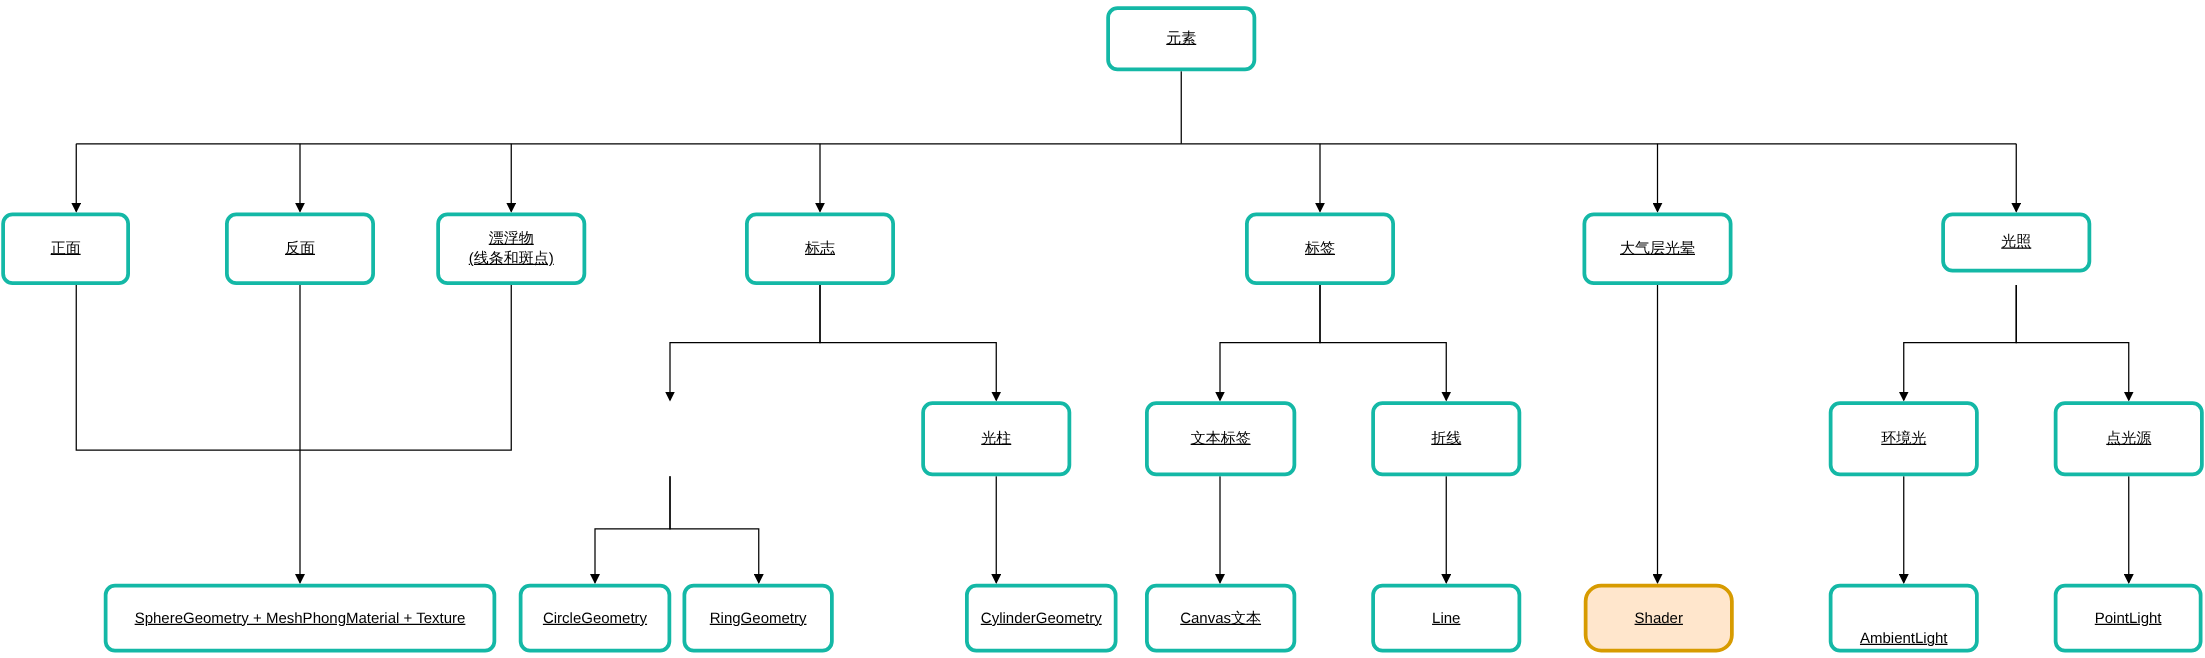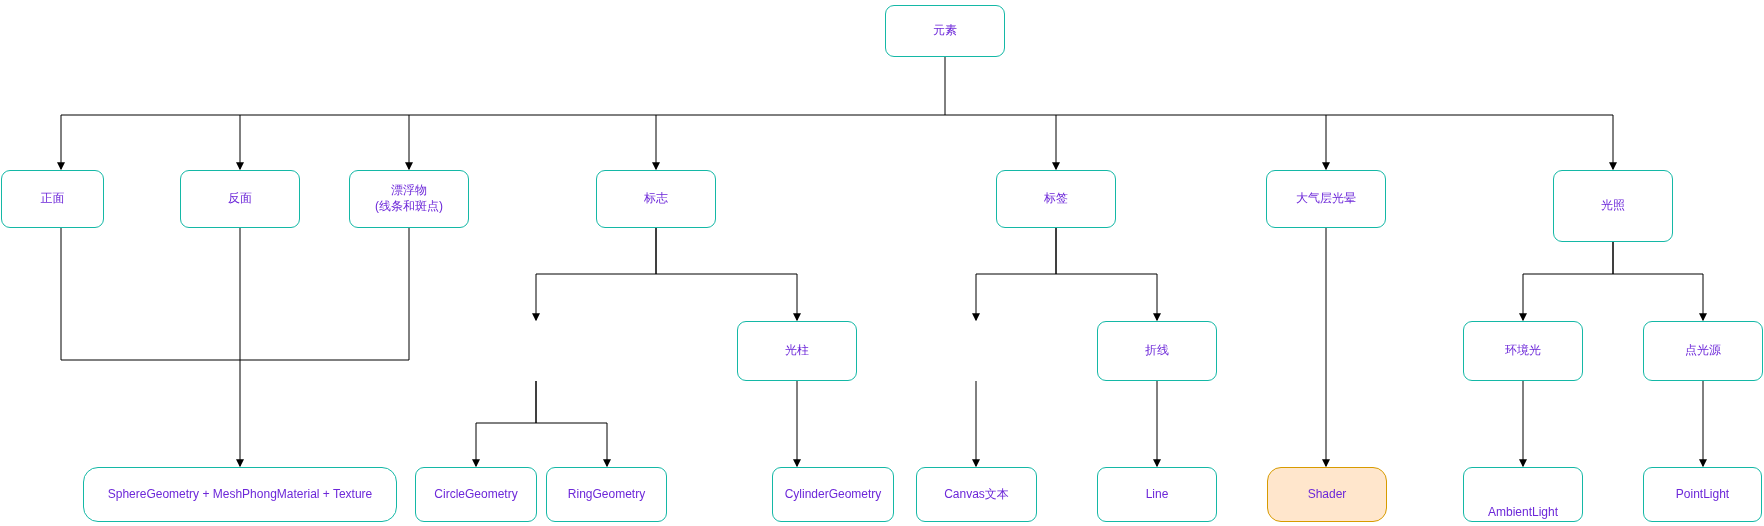--- a/index.html
+++ b/index.html
@@ -1,41 +1,41 @@
 <!DOCTYPE html>
 <html><head>
 <meta charset="utf-8">
 <style>
   html,body{margin:0;padding:0;background:#ffffff;}
   .canvas{position:relative;width:1764px;height:526px;background:#ffffff;overflow:hidden;}
   .edges{position:absolute;left:0;top:0;width:1764px;height:526px;}
   .node{
     position:absolute;box-sizing:border-box;background:#ffffff;
-    border:1px solid #14b8a6;border-radius:9px;
+    border:3px solid #14b8a6;border-radius:9px;
     display:flex;flex-direction:column;align-items:center;justify-content:center;
-    font-family:"Liberation Sans",sans-serif;font-size:12px;color:#6d28d9;
-    text-align:center;line-height:1.3;cursor:default;
+    font-family:"Liberation Sans",sans-serif;font-size:12px;color:#000000;
+    text-align:center;line-height:1.3;cursor:default;text-decoration:underline;
   }
   .node.highlight{background:#ffe6cc;border-color:#d79b00;}
 
   #n-root        {left:885px; top:5px;   width:120px;height:52px;}
   #n-front       {left:1px;   top:170px; width:103px;height:58px;}
   #n-back        {left:180px; top:170px; width:120px;height:58px;}
   #n-floaters    {left:349px; top:170px; width:120px;height:58px;}
   #n-logo        {left:596px; top:170px; width:120px;height:58px;}
   #n-tag         {left:996px; top:170px; width:120px;height:58px;}
   #n-atmosphere  {left:1266px;top:170px; width:120px;height:58px;}
-  #n-lighting    {left:1553px;top:170px; width:120px;height:72px;}
+  #n-lighting    {left:1553px;top:170px; width:120px;height:48px;}
   #n-hexbase     {left:476px; top:321px; width:121px;height:60px;}
   #n-lightpillar {left:737px; top:321px; width:120px;height:60px;}
   #n-textlabel   {left:916px; top:321px; width:121px;height:60px;}
   #n-polyline    {left:1097px;top:321px; width:120px;height:60px;}
   #n-ambient     {left:1463px;top:321px; width:120px;height:60px;}
   #n-pointsource {left:1643px;top:321px; width:120px;height:60px;}
-  #n-sphere      {left:83px;  top:467px; width:314px;height:55px;border-radius:15px;}
+  #n-sphere      {left:83px;  top:467px; width:314px;height:55px;}
   #n-circle      {left:415px; top:467px; width:122px;height:55px;}
   #n-ring        {left:546px; top:467px; width:121px;height:55px;}
   #n-cylinder    {left:736px; top:467px; width:122px;height:55px;margin-left:36px;}
   #n-canvastext  {left:916px; top:467px; width:121px;height:55px;}
   #n-line        {left:1097px;top:467px; width:120px;height:55px;}
   #n-shader      {left:1267px;top:467px; width:120px;height:55px;border-radius:14px;}
   #n-ambientlight{left:1463px;top:467px; width:120px;height:55px;justify-content:flex-end;}
   #n-pointlight  {left:1643px;top:467px; width:119px;height:55px;}
 </style>
 </head>
@@ -109,20 +109,23 @@
   <div class="node" id="n-atmosphere">
     <span>大气层光晕</span>
   </div>
   <div class="node" id="n-lighting">
     <span>光照</span>
   </div>
 
   <div class="node" id="n-lightpillar">
     <span>光柱</span>
   </div>
+  <div class="node" id="n-textlabel">
+    <span>文本标签</span>
+  </div>
   <div class="node" id="n-polyline">
     <span>折线</span>
   </div>
   <div class="node" id="n-ambient">
     <span>环境光</span>
   </div>
   <div class="node" id="n-pointsource">
     <span>点光源</span>
   </div>
 

